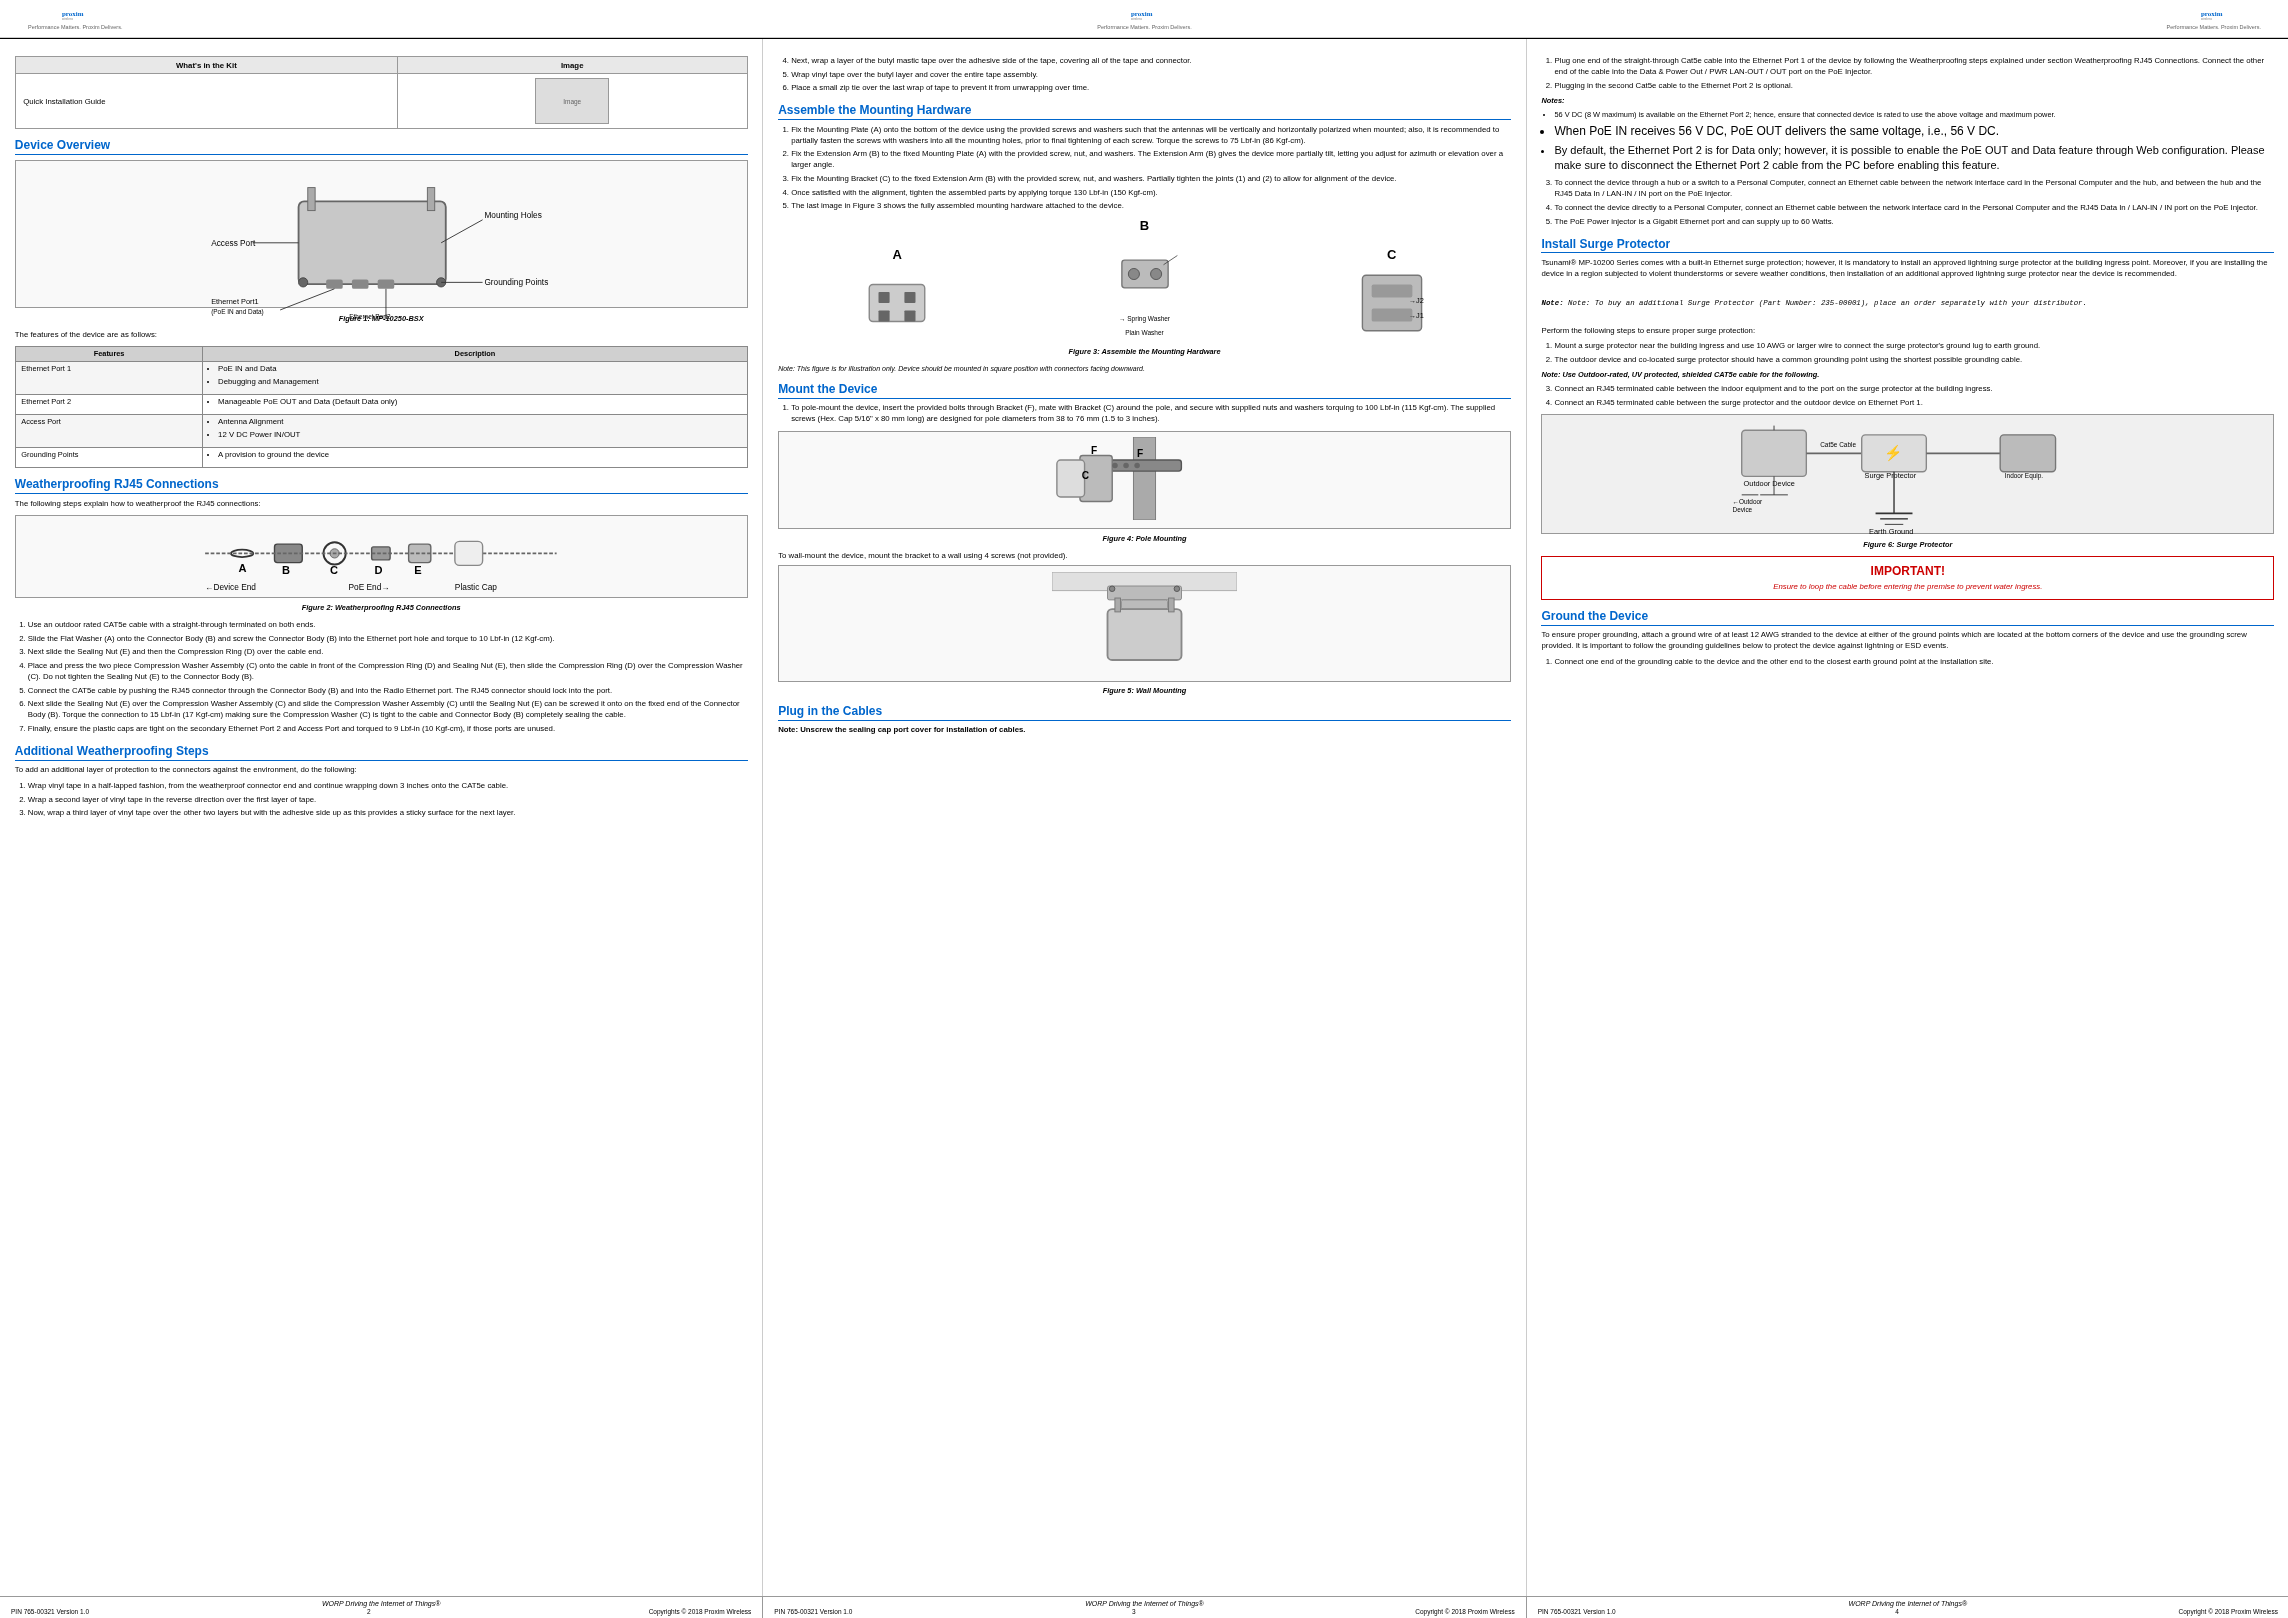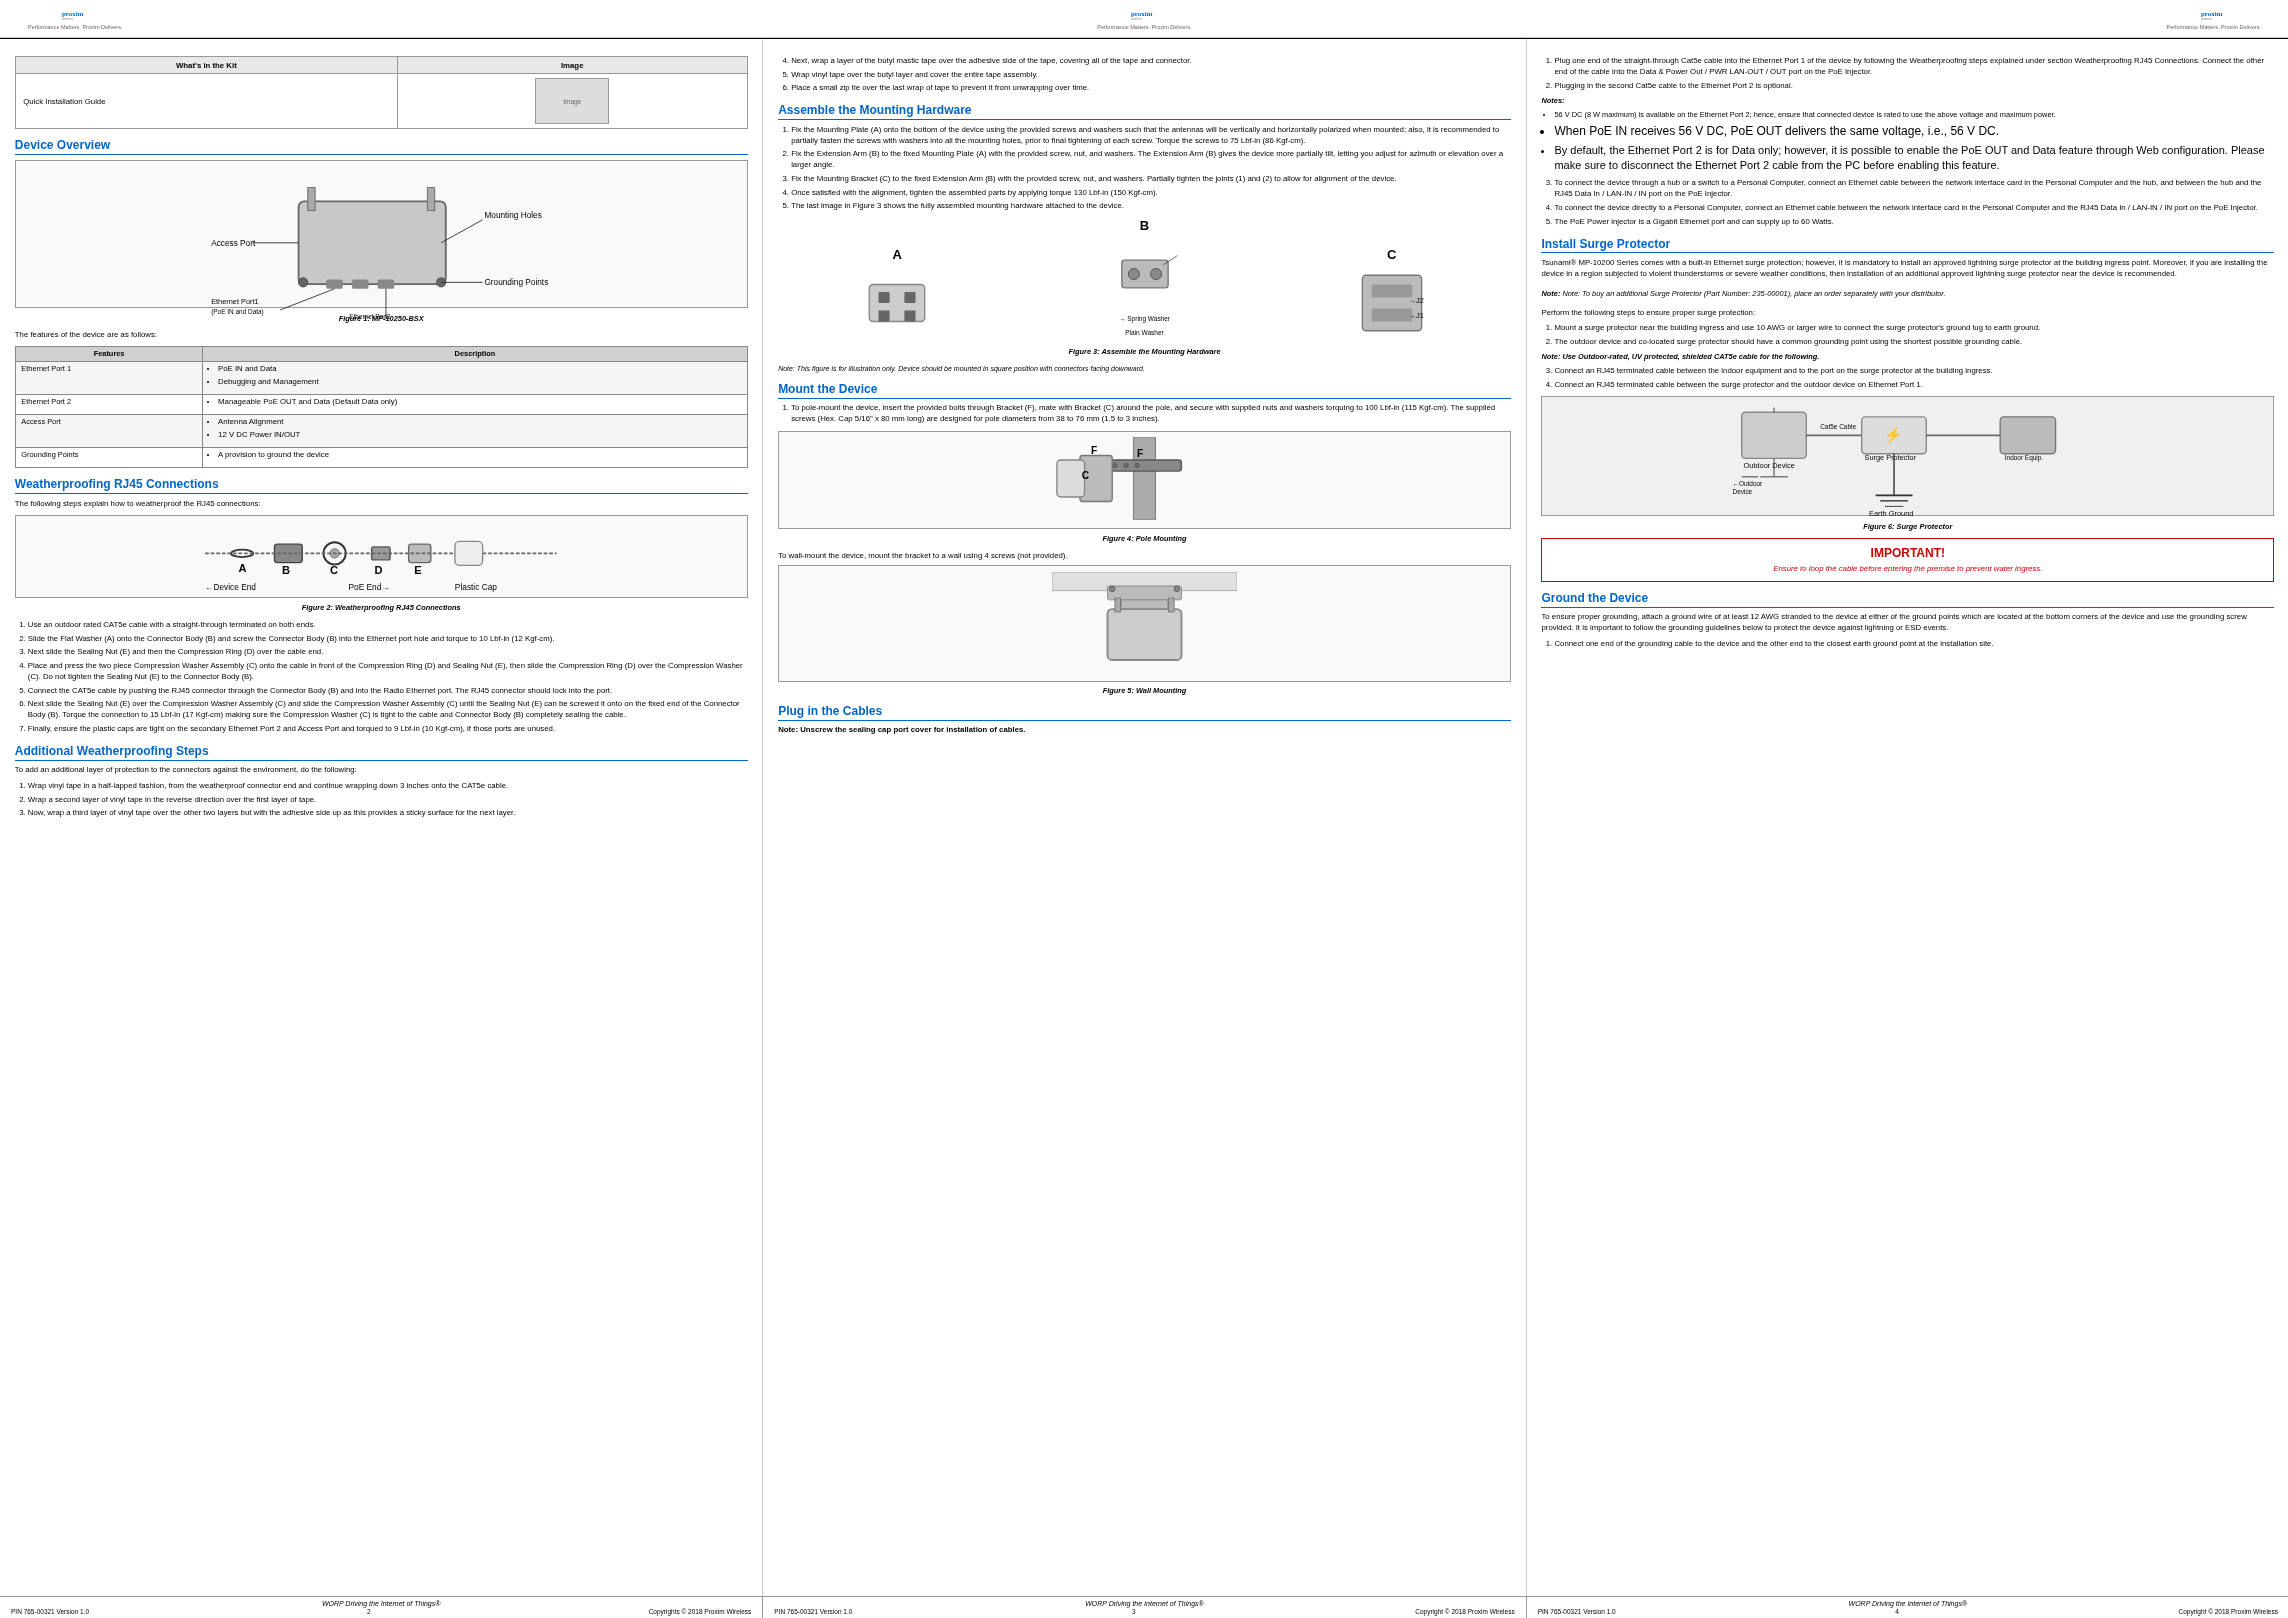--- a/index.html
+++ b/index.html
@@ -540,21 +540,21 @@
       <ol start="3">
         <li>To connect the device through a hub or a switch to a Personal Computer, connect an Ethernet cable between the network interface card in the Personal Computer and the hub, and between the hub and the RJ45 Data In / LAN-IN / IN port on the PoE Injector.</li>
         <li>To connect the device directly to a Personal Computer, connect an Ethernet cable between the network interface card in the Personal Computer and the RJ45 Data In / LAN-IN / IN port on the PoE Injector.</li>
         <li>The PoE Power injector is a Gigabit Ethernet port and can supply up to 60 Watts.</li>
       </ol>
     </div>
 
     <div>
       <div class="section-title">Install Surge Protector</div>
       <p>Tsunami® MP-10200 Series comes with a built-in Ethernet surge protection; however, it is mandatory to install an approved lightning surge protector at the building ingress point. Moreover, if you are installing the device in a region subjected to violent thunderstorms or severe weather conditions, then installation of an additional approved lightning surge protector near the device is recommended.</p>
-      <p class="note-text" style="margin:9px 0;"><strong>Note:</strong> <span>Note: To buy an additional Surge Protector (Part Number: 235-00001), place an order separately with your distributor.</span></p>
+      <p class="note-text" style="margin:18px 0;font-family:Liberation Mono, monospace;"><strong>Note:</strong> <span>Note: To buy an additional Surge Protector (Part Number: 235-00001), place an order separately with your distributor.</span></p>
       <p style="margin:3.7px 0;">Perform the following steps to ensure proper surge protection:</p>
       <ol>
         <li>Mount a surge protector near the building ingress and use 10 AWG or larger wire to connect the surge protector's ground lug to earth ground.</li>
         <li>The outdoor device and co-located surge protector should have a common grounding point using the shortest possible grounding cable.</li>
       </ol>
       <p class="note-text" style="margin:3.7px 0;"><strong><span>Note: Use Outdoor-rated, UV protected, shielded CAT5e cable for the following.</span></strong></p>
       <ol start="3">
         <li>Connect an RJ45 terminated cable between the indoor equipment and to the port on the surge protector at the building ingress.</li>
         <li>Connect an RJ45 terminated cable between the surge protector and the outdoor device on Ethernet Port 1.</li>
       </ol>

